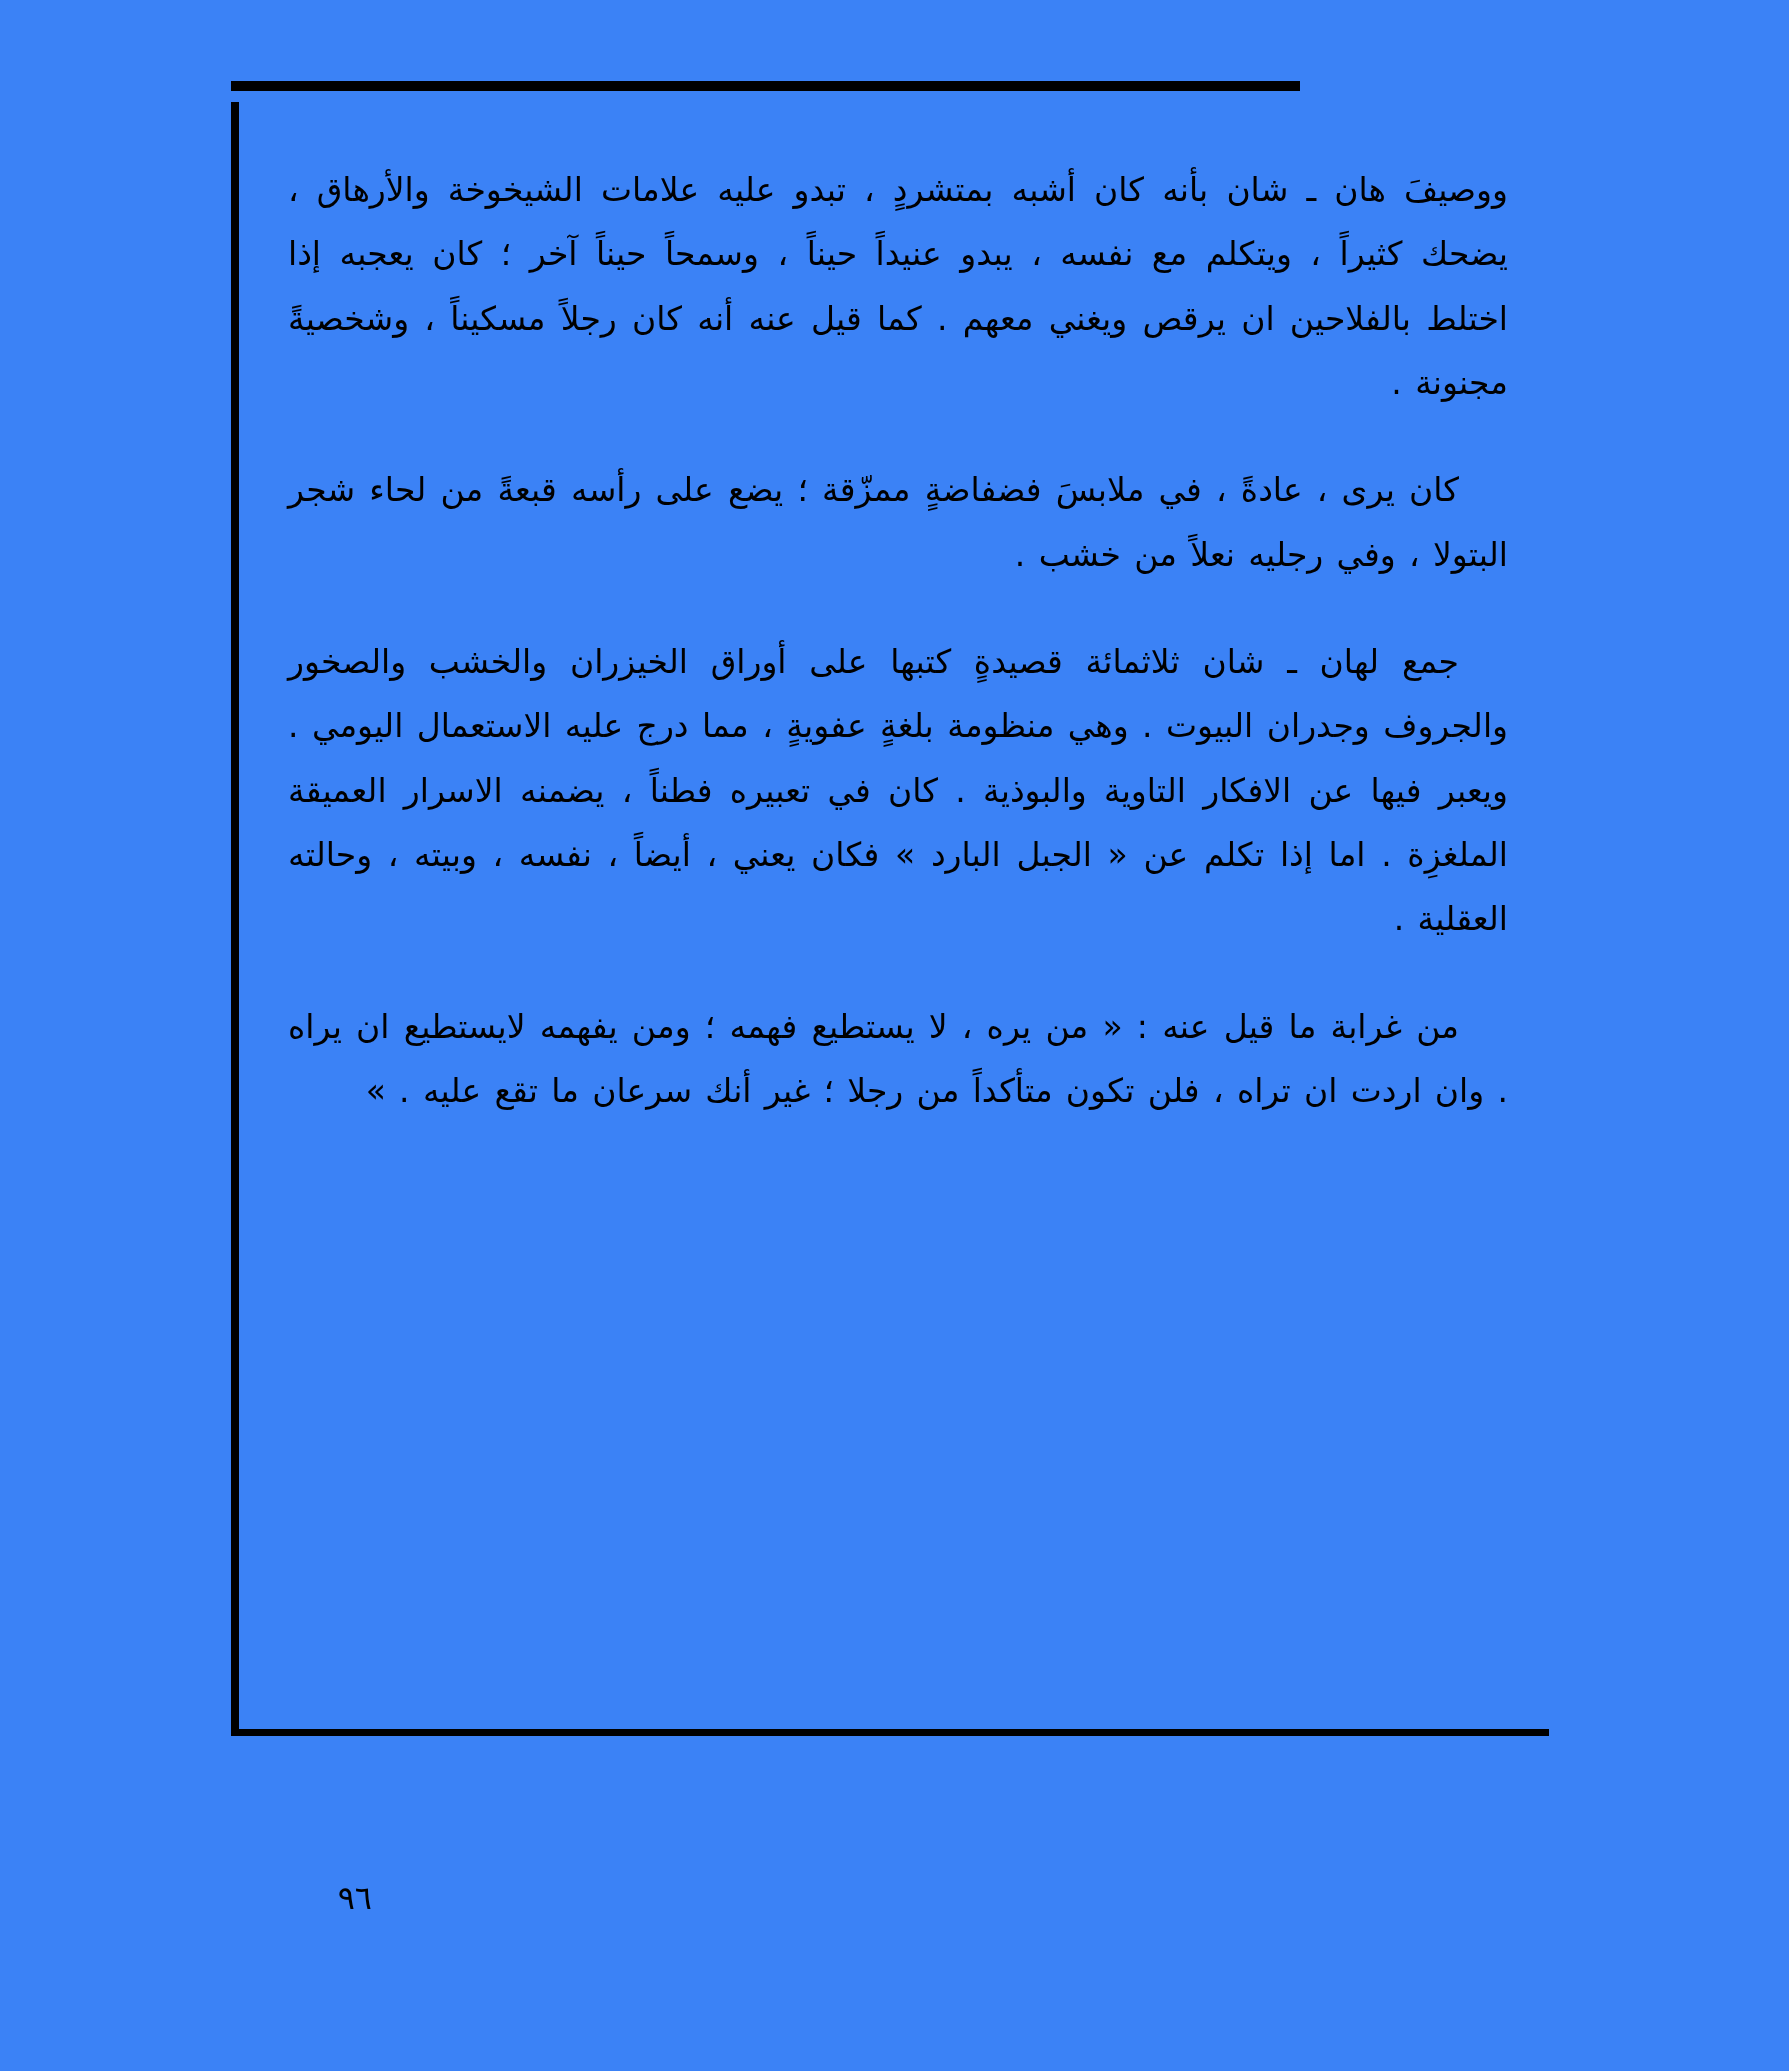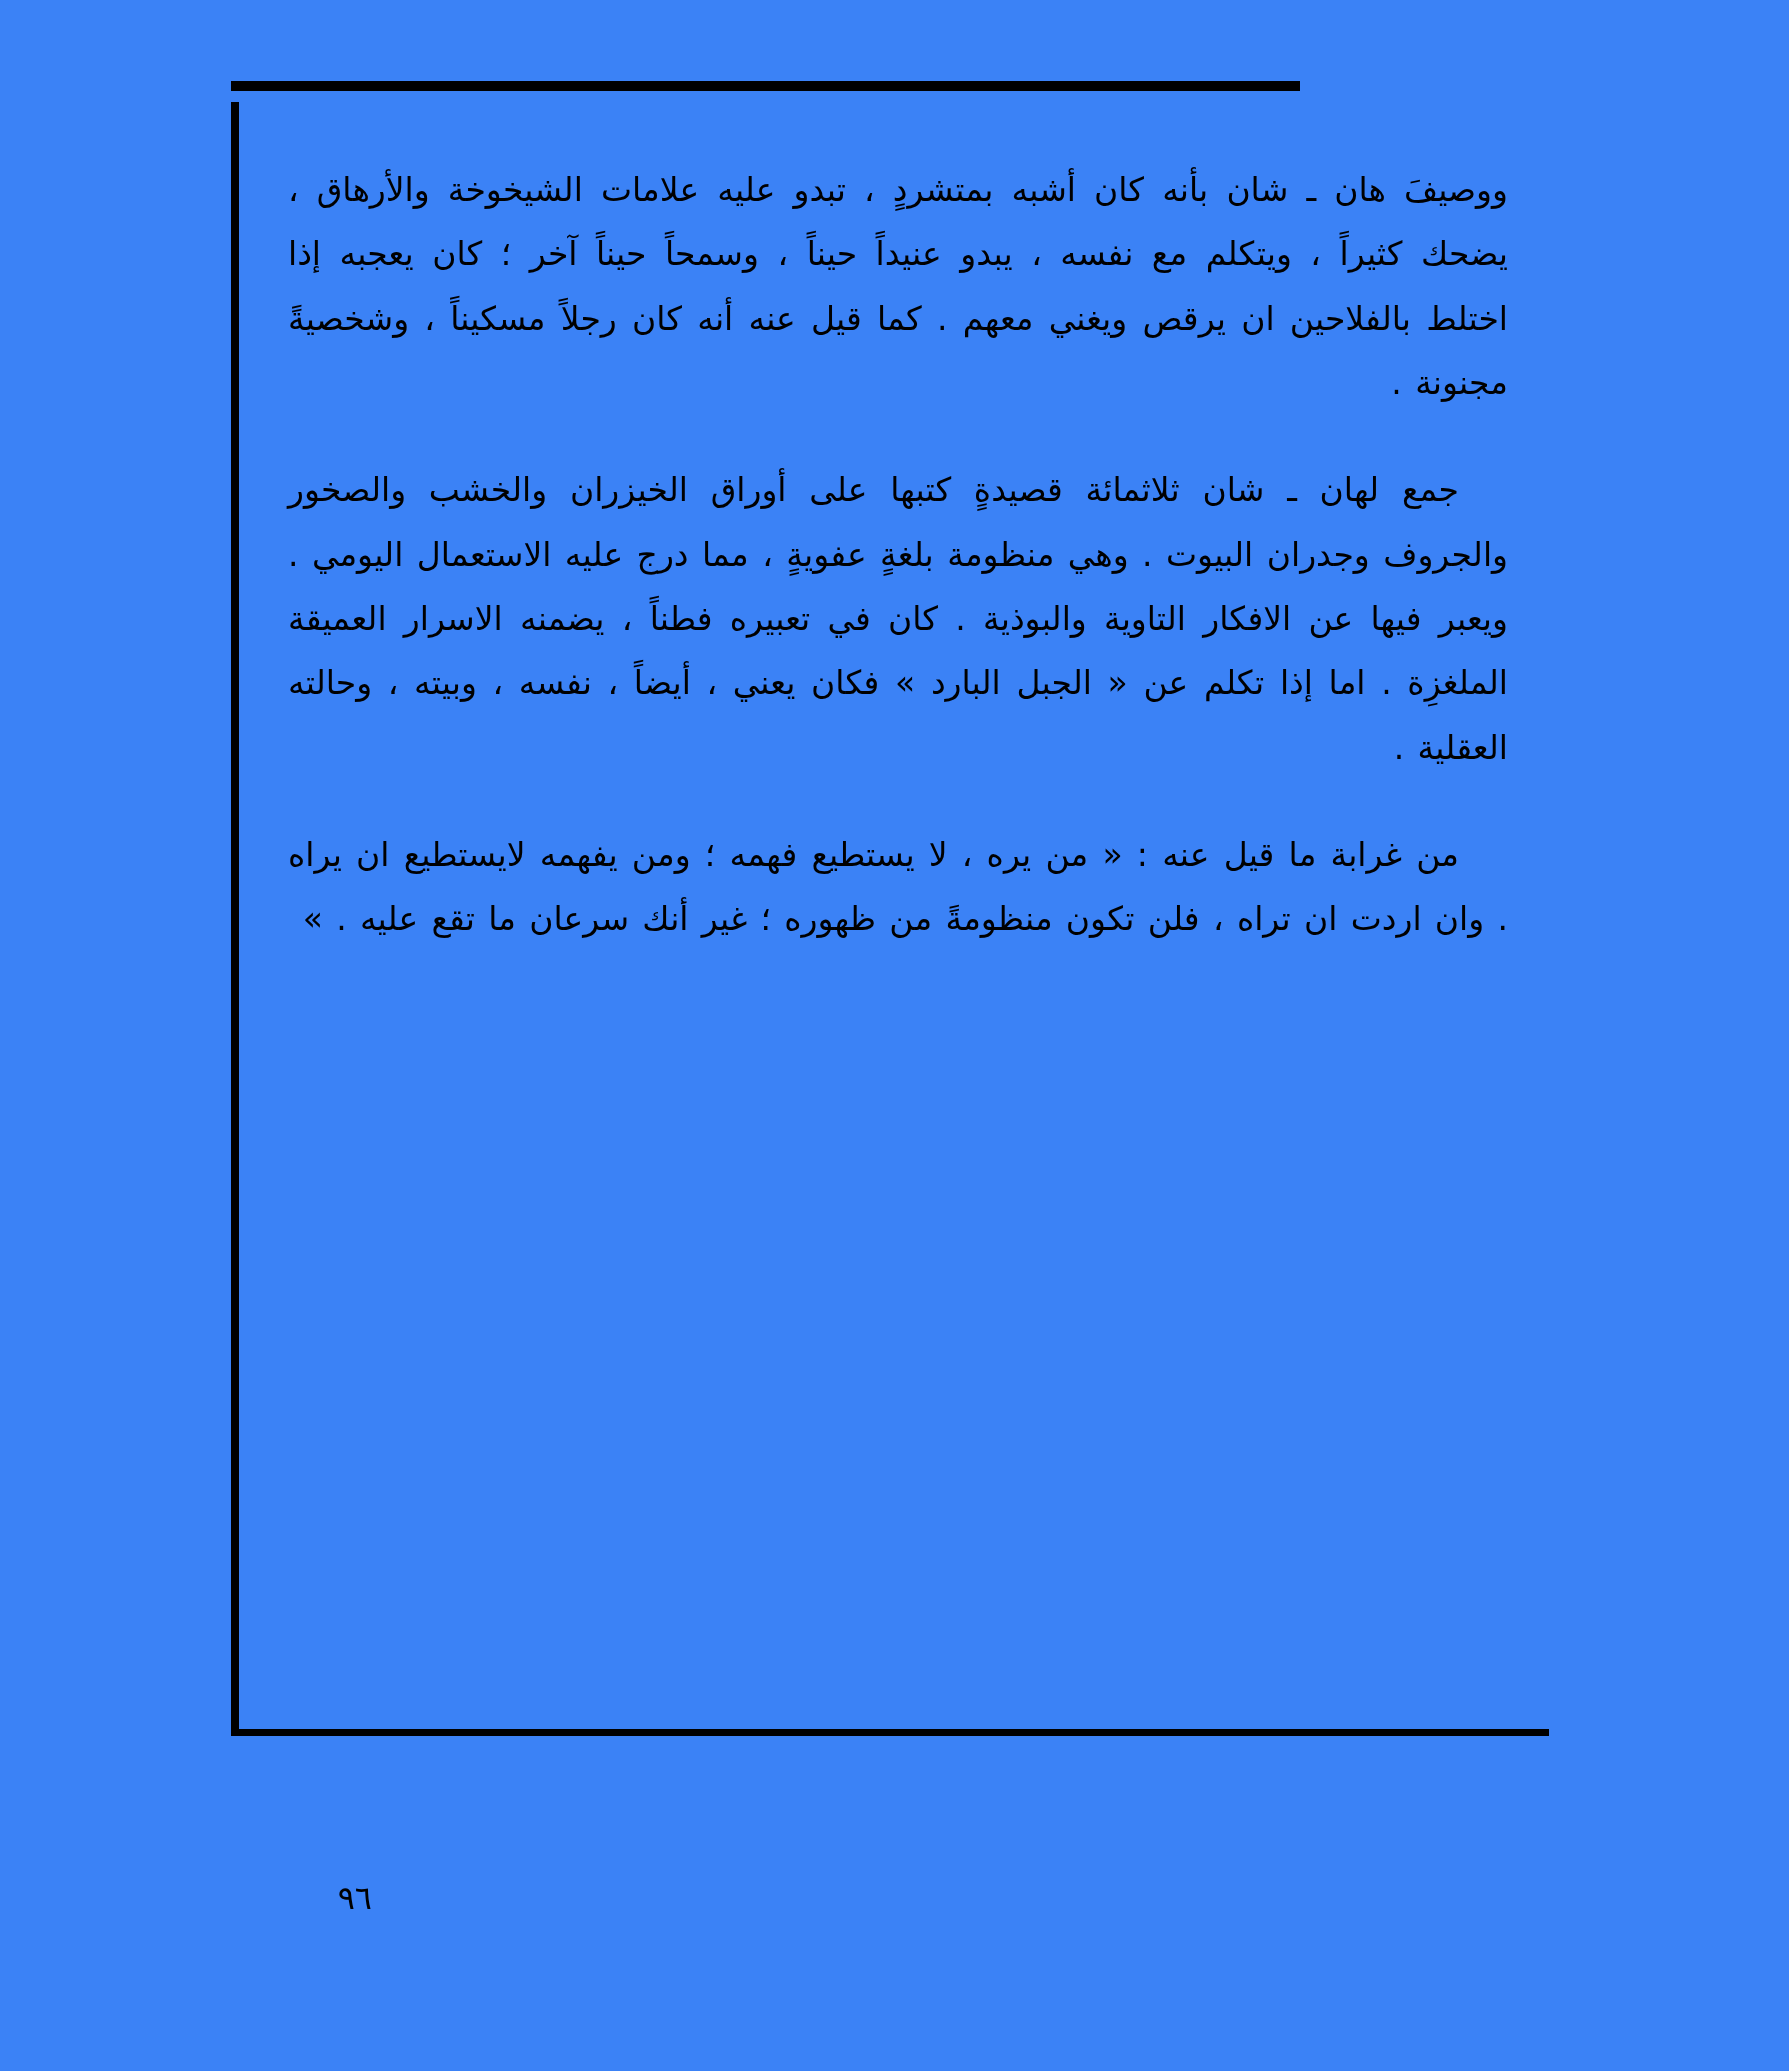--- a/index.html
+++ b/index.html
@@ -83,24 +83,25 @@
 </head>
 <body>
 
 <div class="page">
 
   <div class="frame">
     <div class="text-block">
 
       <p class="para">ووصيفَ هان ـ شان بأنه كان أشبه بمتشردٍ ، تبدو عليه علامات الشيخوخة والأرهاق ، يضحك كثيراً ، ويتكلم مع نفسه ، يبدو عنيداً حيناً ، وسمحاً حيناً آخر ؛ كان يعجبه إذا اختلط بالفلاحين ان يرقص ويغني معهم . كما قيل عنه أنه كان رجلاً مسكيناً ، وشخصيةً مجنونة .</p>
 
+      <p class="para indent">كان يرى ، عادةً ، في ملابسَ فضفاضةٍ ممزّقة ؛ يضع على رأسه قبعةً من لحاء شجر البتولا ، وفي رجليه نعلاً من خشب .</p>
 
       <p class="para indent">جمع لهان ـ شان ثلاثمائة قصيدةٍ كتبها على أوراق الخيزران والخشب والصخور والجروف وجدران البيوت . وهي منظومة بلغةٍ عفويةٍ ، مما درج عليه الاستعمال اليومي . ويعبر فيها عن الافكار التاوية والبوذية . كان في تعبيره فطناً ، يضمنه الاسرار العميقة الملغزِة . اما إذا تكلم عن « الجبل البارد » فكان يعني ، أيضاً ، نفسه ، وبيته ، وحالته العقلية .</p>
 
-      <p class="para indent last-center">من غرابة ما قيل عنه : « من يره ، لا يستطيع فهمه ؛ ومن يفهمه لايستطيع ان يراه . وان اردت ان تراه ، فلن تكون منظومةً من ظهوره ؛ غير أنك سرعان ما تقع عليه . »</p>
+      <p class="para indent last-center">من غرابة ما قيل عنه : « من يره ، لا يستطيع فهمه ؛ ومن يفهمه لايستطيع ان يراه . وان اردت ان تراه ، فلن تكون متأكداً من رجلا ؛ غير أنك سرعان ما تقع عليه . »</p>
 
     </div>
   </div>
 
   <div class="page-number">٩٦</div>
 
 </div>
 
 
 </body></html>

